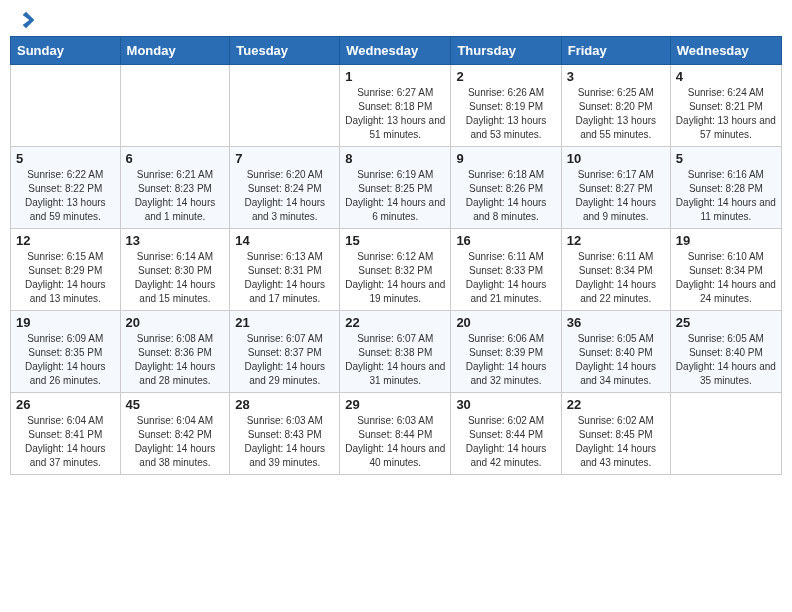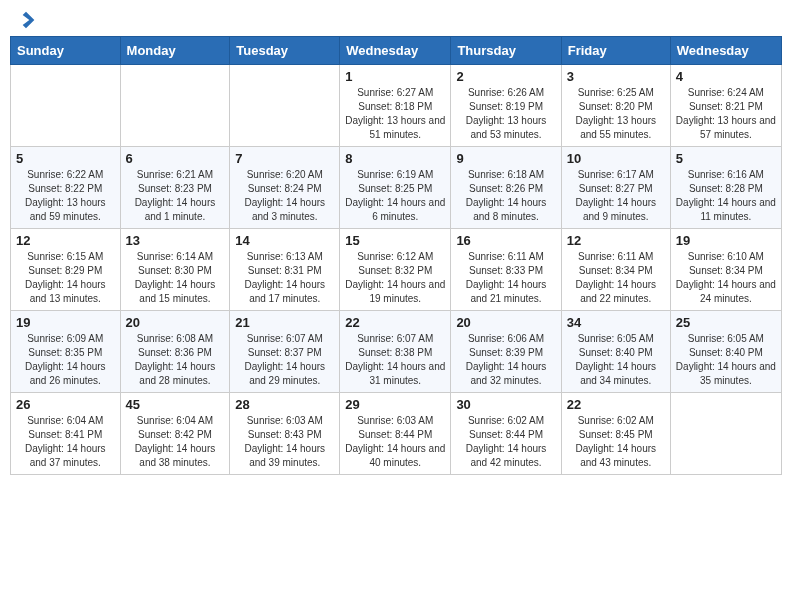--- a/index.html
+++ b/index.html
@@ -222,21 +222,21 @@
         </td>
         <td>
           <div class="day-num">22</div>
           <div class="day-info">Sunrise: 6:07 AM<br>Sunset: 8:38 PM<br>Daylight: 14 hours and 31 minutes.</div>
         </td>
         <td>
           <div class="day-num">20</div>
           <div class="day-info">Sunrise: 6:06 AM<br>Sunset: 8:39 PM<br>Daylight: 14 hours and 32 minutes.</div>
         </td>
         <td>
-          <div class="day-num">34</div>
+          <div class="day-num">36</div>
           <div class="day-info">Sunrise: 6:05 AM<br>Sunset: 8:40 PM<br>Daylight: 14 hours and 34 minutes.</div>
         </td>
         <td>
           <div class="day-num">25</div>
           <div class="day-info">Sunrise: 6:05 AM<br>Sunset: 8:40 PM<br>Daylight: 14 hours and 35 minutes.</div>
         </td>
       </tr>
       <tr>
         <td>
           <div class="day-num">26</div>

